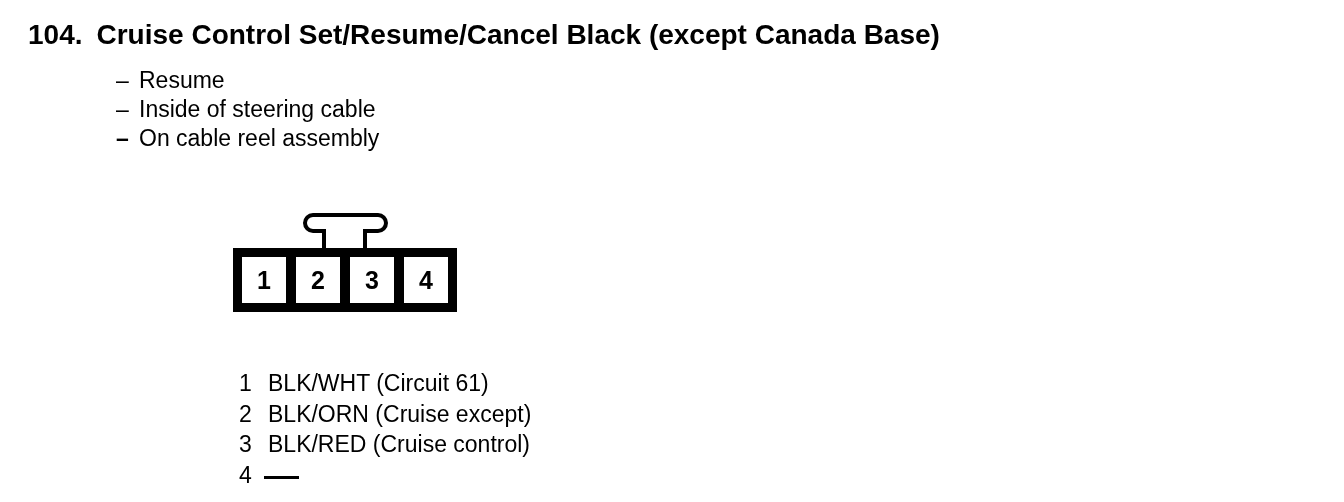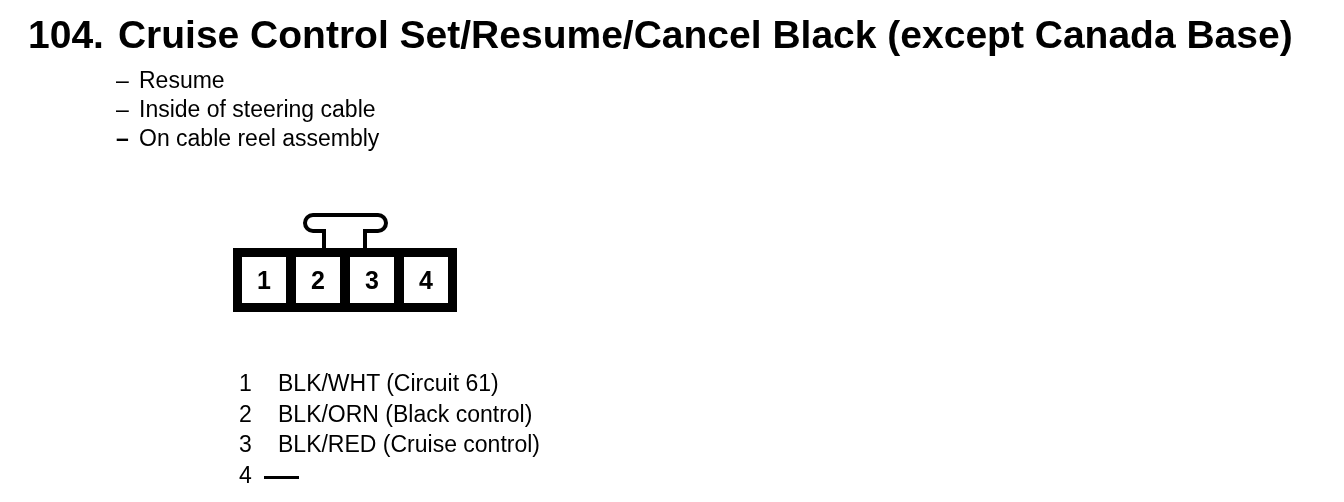--- a/index.html
+++ b/index.html
@@ -14,21 +14,21 @@
     overflow: hidden;
   }
 
   
   .title-row {
     position: absolute;
     left: 28px;
     top: 15px;
     display: flex;
     gap: 14px;
-    font-size: 39px;
+    font-size: 28px;
     line-height: 39px;
     font-weight: bold;
     white-space: nowrap;
   }
 
   
   .notes {
     position: absolute;
     left: 116px;
     top: 66px;
@@ -69,21 +69,21 @@
   
   .pinout {
     position: absolute;
     left: 239px;
     top: 368px;
     font-size: 23px;
     line-height: 30.5px;
   }
   .pin-row { display: flex; }
   .pin-num { width: 12px; text-align: right; flex: none; }
-  .pin-wire { margin-left: 27px; white-space: nowrap; }
+  .pin-wire { margin-left: 17px; white-space: nowrap; }
   .nc-dash {
     display: block;
     width: 35px;
     height: 3px;
     background: #000000;
     margin-left: 13px;
     margin-top: 16px;
   }
 </style>
 </head>
@@ -125,21 +125,21 @@
     <div class="cavity">4</div>
   </div>
 
   <div class="pinout">
     <div class="pin-row">
       <span class="pin-num">1</span>
       <span class="pin-wire">BLK/WHT (Circuit 61)</span>
     </div>
     <div class="pin-row">
       <span class="pin-num">2</span>
-      <span class="pin-wire">BLK/ORN (Black control)</span>
+      <span class="pin-wire">BLK/ORN (Cruise except)</span>
     </div>
     <div class="pin-row">
       <span class="pin-num">3</span>
       <span class="pin-wire">BLK/RED (Cruise control)</span>
     </div>
     <div class="pin-row">
       <span class="pin-num">4</span>
       <span class="nc-dash"></span>
     </div>
   </div>

